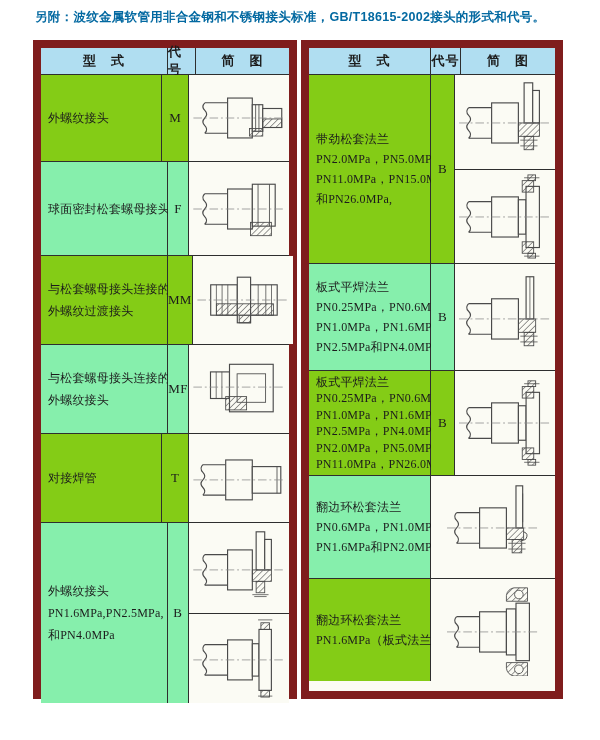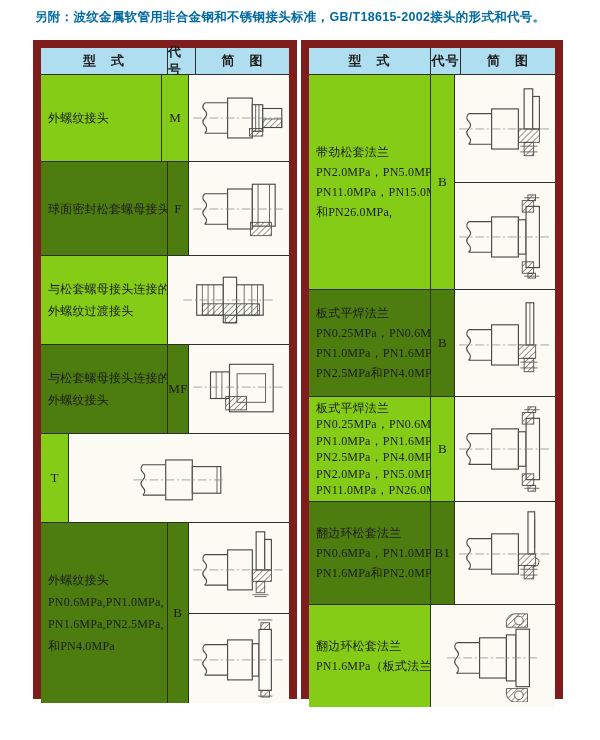--- a/index.html
+++ b/index.html
@@ -14,21 +14,21 @@
   .cell{box-sizing:border-box;border-right:1px solid #2e2e2e;display:flex;align-items:center;}
   .cell.last{border-right:none;text-align:right;}
   .type{flex-direction:column;justify-content:center;align-items:flex-start;padding:3px 3px 3px 7px;}
   .tbl-left .type{width:127px;}
   .tbl-right .type{width:122px;}
   .code{width:28px;justify-content:center;font-size:13px;letter-spacing:0.3px;}
   .tbl-right .code{width:30px;}
   .diag{flex:1;justify-content:center;background:#fbfbf4;}
   .hdr-row{height:27px;}
   .hdr{background:#b0def1;justify-content:center;align-items:center;font-size:13px;font-weight:bold;letter-spacing:1px;padding:0;}
-  .yellow{background:#4d7c0f;}
+  .yellow{background:#86efac;}
   .white{background:#84cc16;}
   .ln{font-size:12px;line-height:22px;letter-spacing:0.2px;white-space:nowrap;}
   .tbl-right .ln{line-height:20px;}
   .tbl-right .tight .ln{line-height:16.5px;}
   .split{flex-direction:column;align-items:stretch;padding:0;}
   .half{flex:1;display:flex;align-items:center;justify-content:center;}
   .half + .half{border-top:1px solid #2e2e2e;}
   svg.fit{display:block;}
 </style>
 </head>
@@ -93,20 +93,21 @@
           </g>
         </svg>
       </div>
     </div>
 
     <div class="row" style="height:89px">
       <div class="cell type white">
         <div class="ln">与松套螺母接头连接的</div>
         <div class="ln">外螺纹过渡接头</div>
       </div>
+      <div class="cell code white">MM</div>
       <div class="cell diag last">
         <svg class="fit" width="100" height="76" viewBox="0 0 104 80">
           <g stroke="#4a4a4a" stroke-width="1.2" fill="none">
             <rect x="18" y="24" width="28" height="32" fill="#fbfbf4"></rect>
             <path d="M24 24 V56 M30 24 V56 M36 24 V56" stroke-width="0.8"></path>
             <rect x="46" y="16" width="14" height="48" fill="#fbfbf4"></rect>
             <rect x="60" y="24" width="28" height="32" fill="#fbfbf4"></rect>
             <path d="M68 24 V56 M76 24 V56 M82 24 V56" stroke-width="0.8"></path>
             <rect x="24" y="44" width="60" height="12" fill="url(#hatch)" stroke-width="0.9"></rect>
             <rect x="48" y="56" width="12" height="8" fill="url(#hatch)" stroke-width="0.9"></rect>
@@ -130,39 +131,41 @@
             <rect x="42" y="14" width="46" height="50" fill="#fbfbf4"></rect>
             <rect x="50" y="24" width="30" height="30" stroke-width="0.9"></rect>
             <rect x="38" y="48" width="22" height="14" fill="url(#hatch)" stroke-width="0.9"></rect>
             <path d="M4 38 H100" stroke="#8a8a8a" stroke-width="0.8" stroke-dasharray="9 3 2 3"></path>
           </g>
         </svg>
       </div>
     </div>
 
     <div class="row" style="height:89px">
+      <div class="cell type white">
+        <div class="ln">对接焊管</div>
+      </div>
       <div class="cell code white">T</div>
       <div class="cell diag last">
         <svg class="fit" width="100" height="76" viewBox="0 0 104 80">
           <g stroke="#4a4a4a" stroke-width="1.2" fill="none">
             <path d="M14 26 q-4 4 0 8 q4 4 0 8 q-4 4 0 8 q4 4 0 8"></path>
             <path d="M14 26 H38 M14 58 H38"></path>
             <rect x="38" y="21" width="28" height="42" fill="#fbfbf4"></rect>
             <rect x="66" y="28" width="30" height="28" fill="#fbfbf4"></rect>
             <path d="M92 28 V56" stroke-width="0.9"></path>
             <path d="M4 42 H101" stroke="#8a8a8a" stroke-width="0.8" stroke-dasharray="9 3 2 3"></path>
           </g>
         </svg>
       </div>
     </div>
 
     <div class="row lastrow" style="height:180px">
       <div class="cell type yellow">
         <div class="ln">外螺纹接头</div>
-        <div class="ln">PN0.6MPa,PN1.0MPa,</div>
         <div class="ln">PN1.6MPa,PN2.5MPa,</div>
         <div class="ln">和PN4.0MPa</div>
       </div>
       <div class="cell code yellow">B</div>
       <div class="cell diag last split">
         <div class="half">
           <svg class="fit" width="100" height="80" viewBox="0 0 104 84">
             <g stroke="#4a4a4a" stroke-width="1.2" fill="none">
               <path d="M16 28 q-4 4 0 8 q4 4 0 8 q-4 4 0 8 q4 4 0 8"></path>
               <path d="M16 28 H40 M16 60 H40"></path>
@@ -195,21 +198,21 @@
     </div>
   </div>
 
   <div class="tbl tbl-right">
     <div class="row hdr-row">
       <div class="cell type hdr">型　式</div>
       <div class="cell code hdr">代号</div>
       <div class="cell diag hdr last">简　图</div>
     </div>
 
-    <div class="row" style="height:215px">
+    <div class="row" style="height:189px">
       <div class="cell type white">
         <div class="ln">带劲松套法兰</div>
         <div class="ln">PN2.0MPa，PN5.0MPa,</div>
         <div class="ln">PN11.0MPa，PN15.0MPa,</div>
         <div class="ln">和PN26.0MPa,</div>
       </div>
       <div class="cell code white">B</div>
       <div class="cell diag last split">
         <div class="half">
           <svg class="fit" width="100" height="86" viewBox="0 0 104 90">
@@ -299,21 +302,20 @@
         </svg>
       </div>
     </div>
 
     <div class="row" style="height:103px">
       <div class="cell type yellow">
         <div class="ln">翻边环松套法兰</div>
         <div class="ln">PN0.6MPa，PN1.0MPa,</div>
         <div class="ln">PN1.6MPa和PN2.0MPa,</div>
       </div>
-      <div class="cell code yellow">B1</div>
       <div class="cell diag last">
         <svg class="fit" width="100" height="90" viewBox="0 0 104 94">
           <g stroke="#4a4a4a" stroke-width="1.2" fill="none">
             <path d="M14 32 q-4 4 0 8 q4 4 0 8 q-4 4 0 8 q4 4 0 8"></path>
             <path d="M14 32 H38 M14 64 H38"></path>
             <rect x="38" y="27" width="28" height="42" fill="#fbfbf4"></rect>
             <rect x="76" y="4" width="7" height="44" fill="#fbfbf4"></rect>
             <path d="M83 12 v30" stroke-width="0.8"></path>
             <rect x="66" y="48" width="18" height="12" fill="url(#hatch)" stroke-width="0.9"></rect>
             <path d="M84 52 q6 2 2 8 l-6 2" stroke-width="1"></path>

